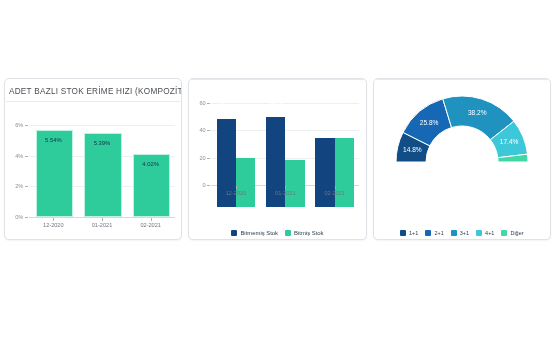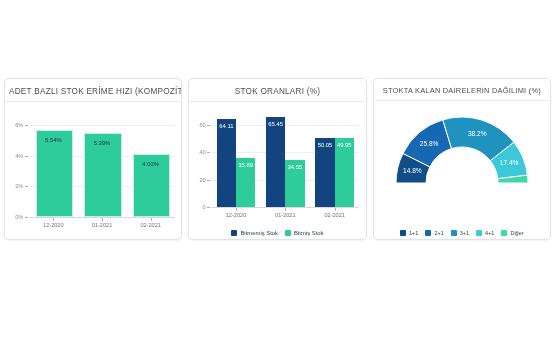--- a/index.html
+++ b/index.html
@@ -91,21 +91,20 @@
         <div class="xtick" style="left: 97px; top: 116px;"></div>
         <div class="xlab" style="left: 97px; top: 120px;">01-2021</div>
         <div class="bar" style="left: 128.147px; width: 35.04px; height: 61.4486px; bottom: 22px; background: rgb(46, 204, 155); border: 1px solid rgb(191, 240, 224);"></div>
         <div class="bar-val dark" style="left: 128.147px; width: 35.04px; top: 58.5514px;">4.02%</div>
         <div class="xtick" style="left: 145.667px; top: 116px;"></div>
         <div class="xlab" style="left: 145.667px; top: 120px;">02-2021</div>
       </div>
   </div>
 
   <div class="card">
-    <div class="card-title">STOK ORANLARI (%)</div>
     <div class="divider"></div>
     <div class="plot" id="plot2">
         <div class="gridline" style="left: 22px; width: 148px; top: 105px;"></div>
         <div class="ytick" style="left: 18px; top: 105px;"></div>
         <div class="ylab" style="right: 160px; top: 105px;">0</div>
         <div class="gridline" style="left: 22px; width: 148px; top: 77.5px;"></div>
         <div class="ytick" style="left: 18px; top: 77.5px;"></div>
         <div class="ylab" style="right: 160px; top: 77.5px;">20</div>
         <div class="gridline" style="left: 22px; width: 148px; top: 50px;"></div>
         <div class="ytick" style="left: 18px; top: 50px;"></div>
@@ -139,21 +138,20 @@
           <span class="lg-tx">Bitmemiş Stok</span>
         </div>
         <div class="lg-item">
           <span class="lg-sw" style="background: rgb(46, 204, 155);"></span>
           <span class="lg-tx">Bitmiş Stok</span>
         </div>
       </div>
   </div>
 
   <div class="card">
-    <div class="card-title sm">STOKTA KALAN DAİRELERİN DAĞILIMI (%)</div>
     <div class="divider"></div>
     <div class="plot">
       <div class="gauge-wrap" id="gauge">
           <svg width="152" height="86" class="gauge-svg">
             <path d="M 10 80.00000000000001 A 66 66 0 0 1 17.00646600601658 50.40670773805788 L 43.8217087305545 63.85820422075885 A 36 36 0 0 0 40 80 Z" fill="#114d87" stroke="#ffffff" stroke-width="1"></path>
             <text x="26.371975939911543" y="70.2501392394939" text-anchor="middle" class="g-lbl">14.8%</text>
             <path d="M 17.00646600601658 50.40670773805788 A 66 66 0 0 1 56.79161298933403 16.857004597117196 L 65.5226979941822 45.55836614388211 A 36 36 0 0 0 43.8217087305545 63.85820422075885 Z" fill="#1668b4" stroke="#ffffff" stroke-width="1"></path>
             <text x="43.122468079992835" y="43.01195189742233" text-anchor="middle" class="g-lbl">25.8%</text>
             <path d="M 56.79161298933403 16.857004597117196 A 66 66 0 0 1 127.89503652101686 39.22126553603795 L 104.30638355691829 57.75705392874797 A 36 36 0 0 0 65.5226979941822 45.55836614388211 Z" fill="#1f92bf" stroke="#ffffff" stroke-width="1"></path>
             <text x="91.30203521830511" y="33.34974082106294" text-anchor="middle" class="g-lbl">38.2%</text>

